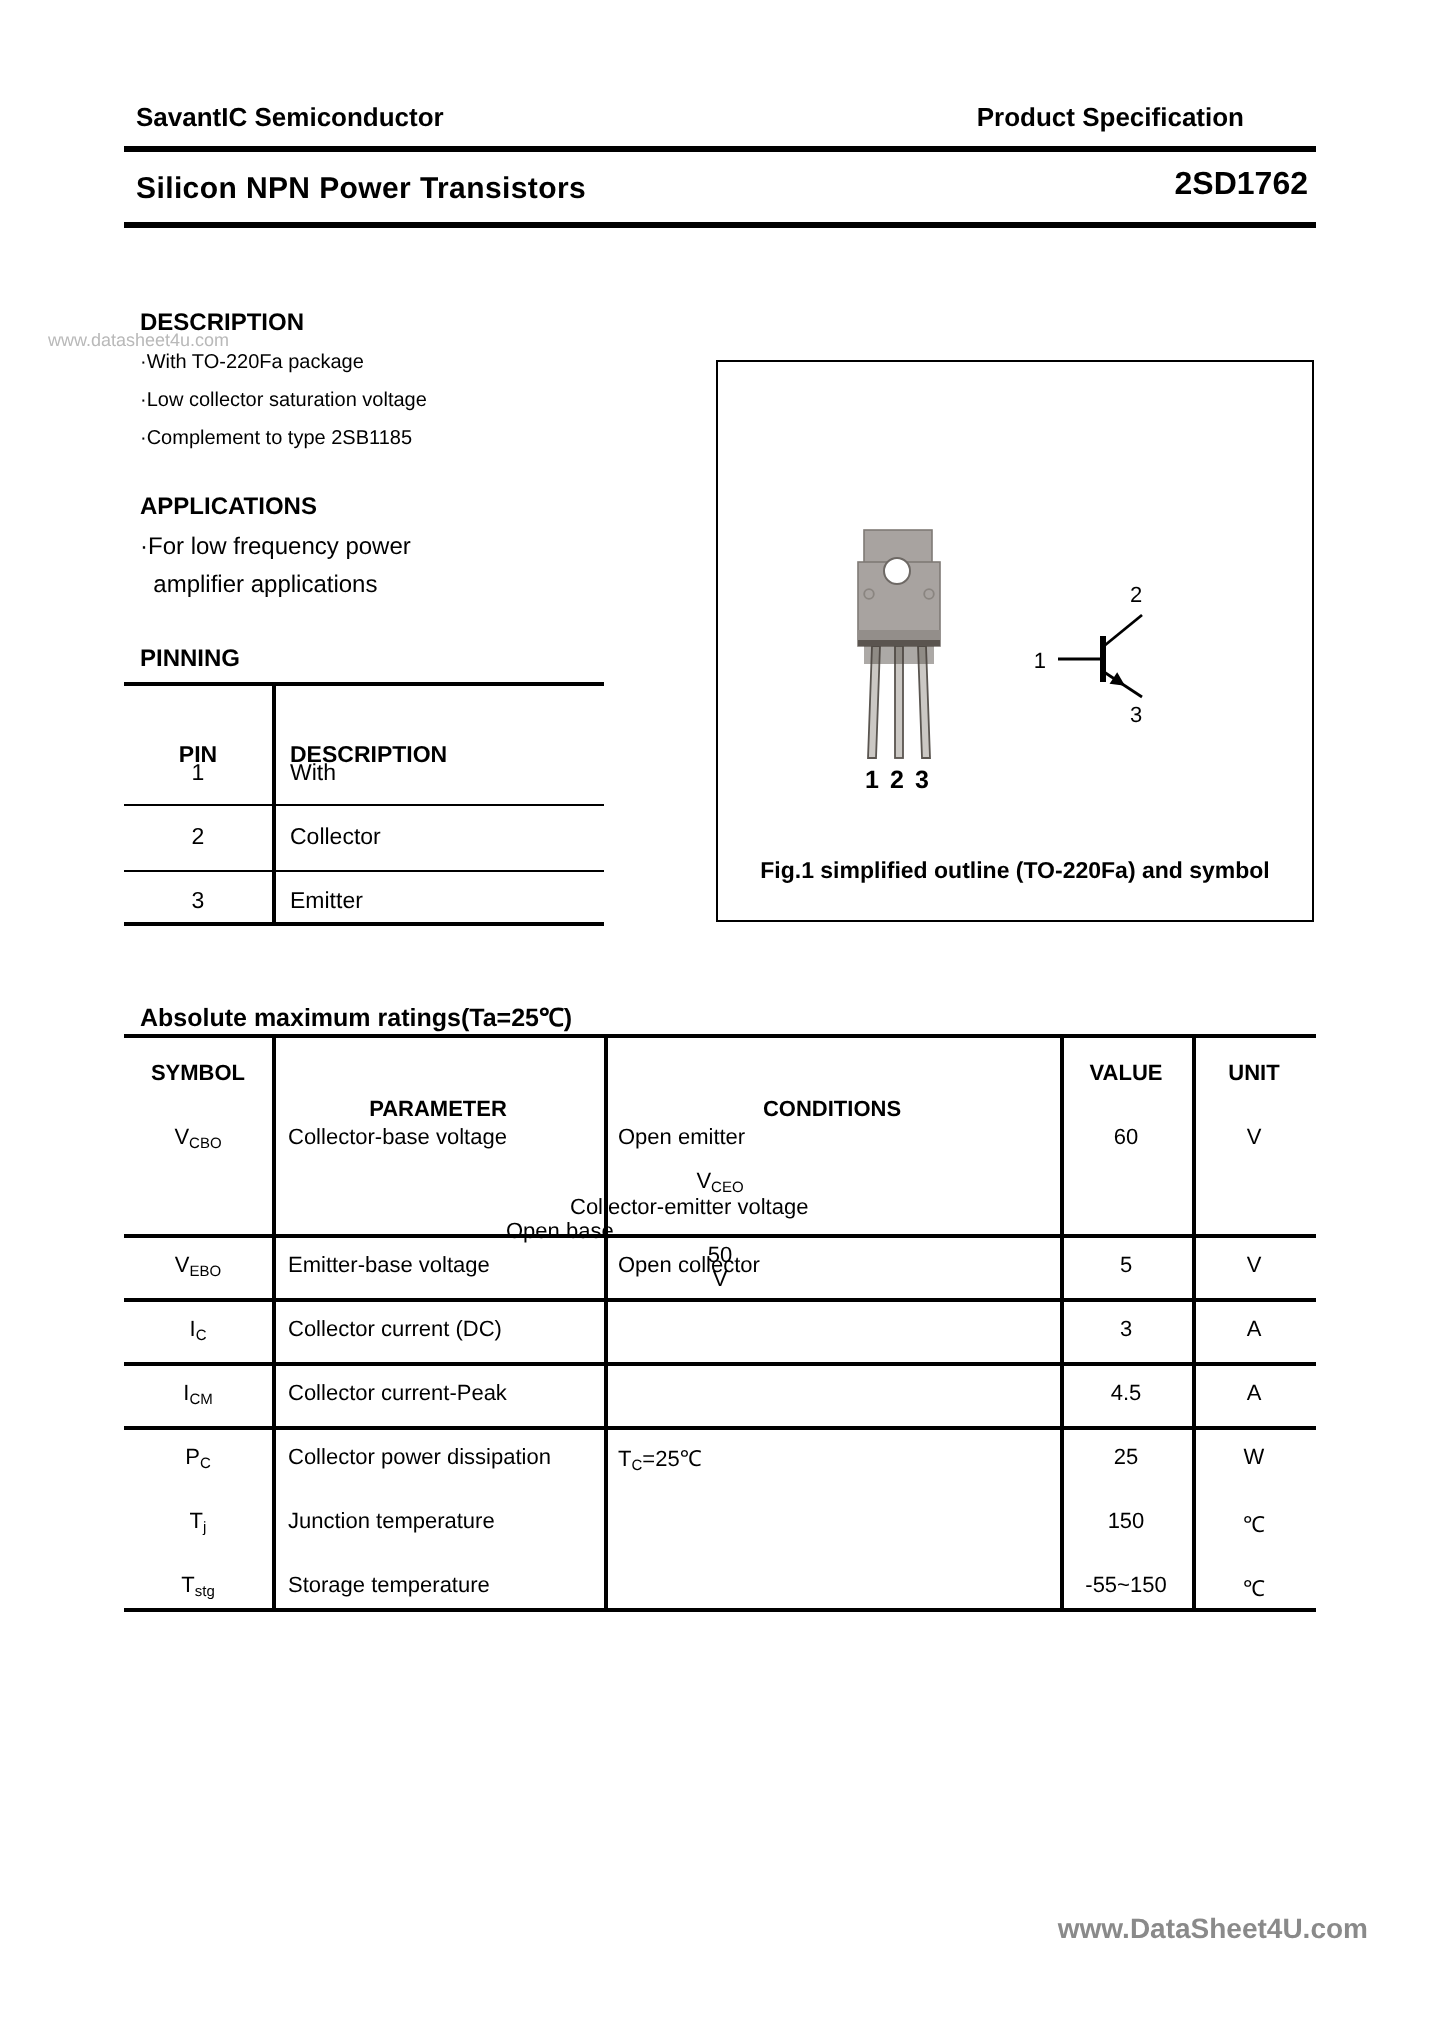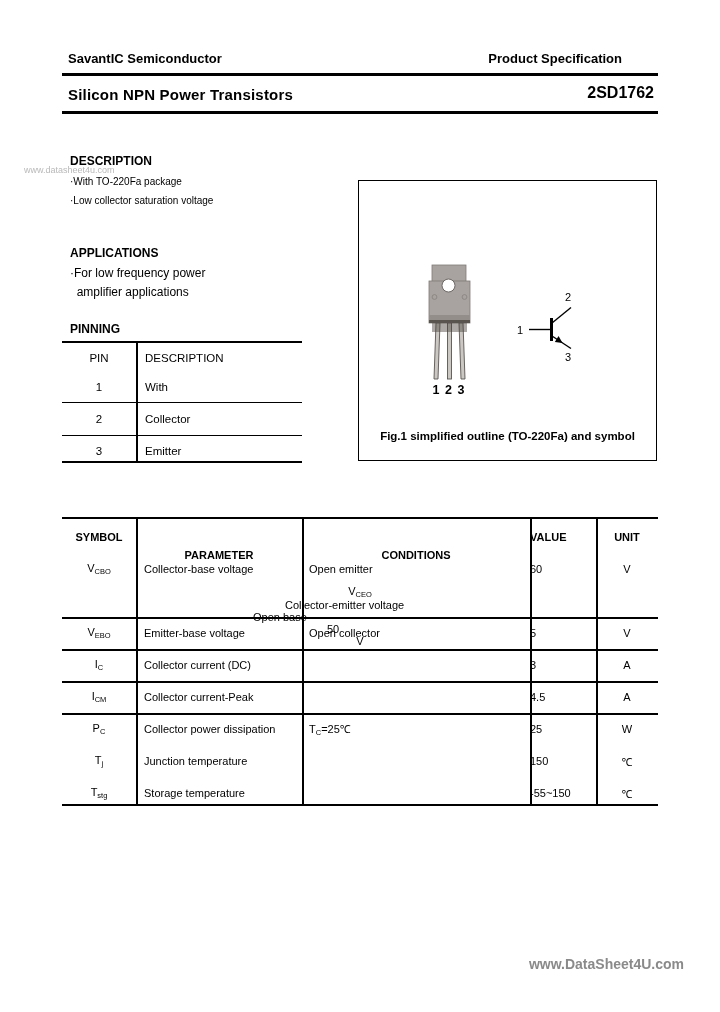--- a/index.html
+++ b/index.html
@@ -1,21 +1,21 @@
 <!DOCTYPE html>
 <html><head>
 <meta charset="utf-8">
 <style>
   * { margin:0; padding:0; box-sizing:border-box; }
   html,body { background:#ffffff; }
   body { font-family:"Liberation Sans", sans-serif; color:#000; }
   #page { position:relative; width:720px; height:1012px; background:#fff; overflow:hidden; }
 
   .abs { position:absolute; }
-  .bold { font-weight:normal; }
+  .bold { font-weight:bold;margin-top:20px; }
 
   
   #vendor   { left:68px; top:51px; font-size:13px; font-weight:bold; }
   #spec     { right:98px; top:51px; font-size:13px; font-weight:bold; }
   #rule1    { left:62px; top:73px; width:596px; height:3px; background:#000; }
   #doctitle { left:68px; top:86px; font-size:15px; font-weight:bold; letter-spacing:0.2px; }
   #part     { right:66px; top:84px; font-size:16px; font-weight:bold; }
   #rule2    { left:62px; top:111px; width:596px; height:3px; background:#000; }
 
   #watermark { left:24px; top:165px; font-size:9px; color:#b9b9b9; }
@@ -44,42 +44,42 @@
   
   #ratings-head { left:70px; top:500px; font-size:12.5px; font-weight:bold; }
   #ratings-table { left:62px; top:517px; width:596px; height:289px;
                    border-top:2px solid #000; border-bottom:2px solid #000; font-size:11px; }
   .vline { position:absolute; top:0; bottom:0; width:1.5px; background:#000; }
   .hline { position:absolute; left:0; width:100%; height:1.5px; background:#000; }
   .rt-row { position:absolute; left:0; width:100%; height:32px; display:flex; align-items:center; }
   .rt-c1 { width:74px;  text-align:center; }
   .rt-c2 { width:166px; padding-left:8px; }
   .rt-c3 { width:228px; padding-left:7px; }
-  .rt-c4 { width:66px;  }
+  .rt-c4 { width:66px;  text-align:center; }
   .rt-c5 { width:62px;  text-align:center; }
   .rt-header { font-weight:bold; }
   .rt-header .rt-c2, .rt-header .rt-c3 { padding-left:0; text-align:center;margin-top:36px; }
   sub { font-size:7.5px; vertical-align:-2px; letter-spacing:0; }
 </style>
 </head>
 <body>
 
 <div id="page">
 
   <div class="abs" id="vendor">SavantIC Semiconductor</div>
   <div class="abs" id="spec">Product Specification</div>
   <div class="abs" id="rule1"></div>
   <div class="abs" id="doctitle">Silicon NPN Power Transistors</div>
   <div class="abs" id="part">2SD1762</div>
   <div class="abs" id="rule2"></div>
 
   <div class="abs" id="watermark">www.datasheet4u.com</div>
 
   <div class="abs sect-head" id="desc-head">DESCRIPTION</div>
-  <div class="abs" id="desc-list"><div>·With TO-220Fa package</div><div>·Low collector saturation voltage</div></div>
+  <div class="abs" id="desc-list"><div>·With TO-220Fa package</div><div>·Low collector saturation voltage</div><div>·Complement to type 2SB1185</div></div>
 
   <div class="abs sect-head" id="app-head">APPLICATIONS</div>
   <div class="abs" id="app-list"><div>·For low frequency power</div><div>  amplifier applications</div></div>
 
   <div class="abs sect-head" id="pin-head">PINNING</div>
 
   <div class="abs" id="pin-table">
     <div class="abs" id="pin-vline"></div>
     <div class="pin-row bold" style="top:0;height:29px;">
       <div class="pin-c1">PIN</div>
@@ -129,20 +129,21 @@
         <line x1="193" y1="155" x2="212" y2="167.5" stroke-width="1.4"></line>
         <polygon points="203.5,161.9 195.8,160.9 199.6,155.1" fill="#000" stroke="none"></polygon>
       </g>
       <text x="164" y="153" font-size="11" text-anchor="end" fill="#000">1</text>
       <text x="206" y="120" font-size="11" fill="#000">2</text>
       <text x="206" y="180" font-size="11" fill="#000">3</text>
     </svg>
     <div class="abs" id="fig-caption">Fig.1 simplified outline (TO-220Fa) and symbol</div>
   </div>
 
+  <div class="abs" id="ratings-head">Absolute maximum ratings(Ta=25℃)</div>
 
   <div class="abs" id="ratings-table">
     <div class="vline" style="left:74px"></div>
     <div class="vline" style="left:240px"></div>
     <div class="vline" style="left:468px"></div>
     <div class="vline" style="left:534px"></div>
     <div class="hline" style="top:98px"></div>
     <div class="hline" style="top:130px"></div>
     <div class="hline" style="top:162px"></div>
     <div class="hline" style="top:194px"></div>

